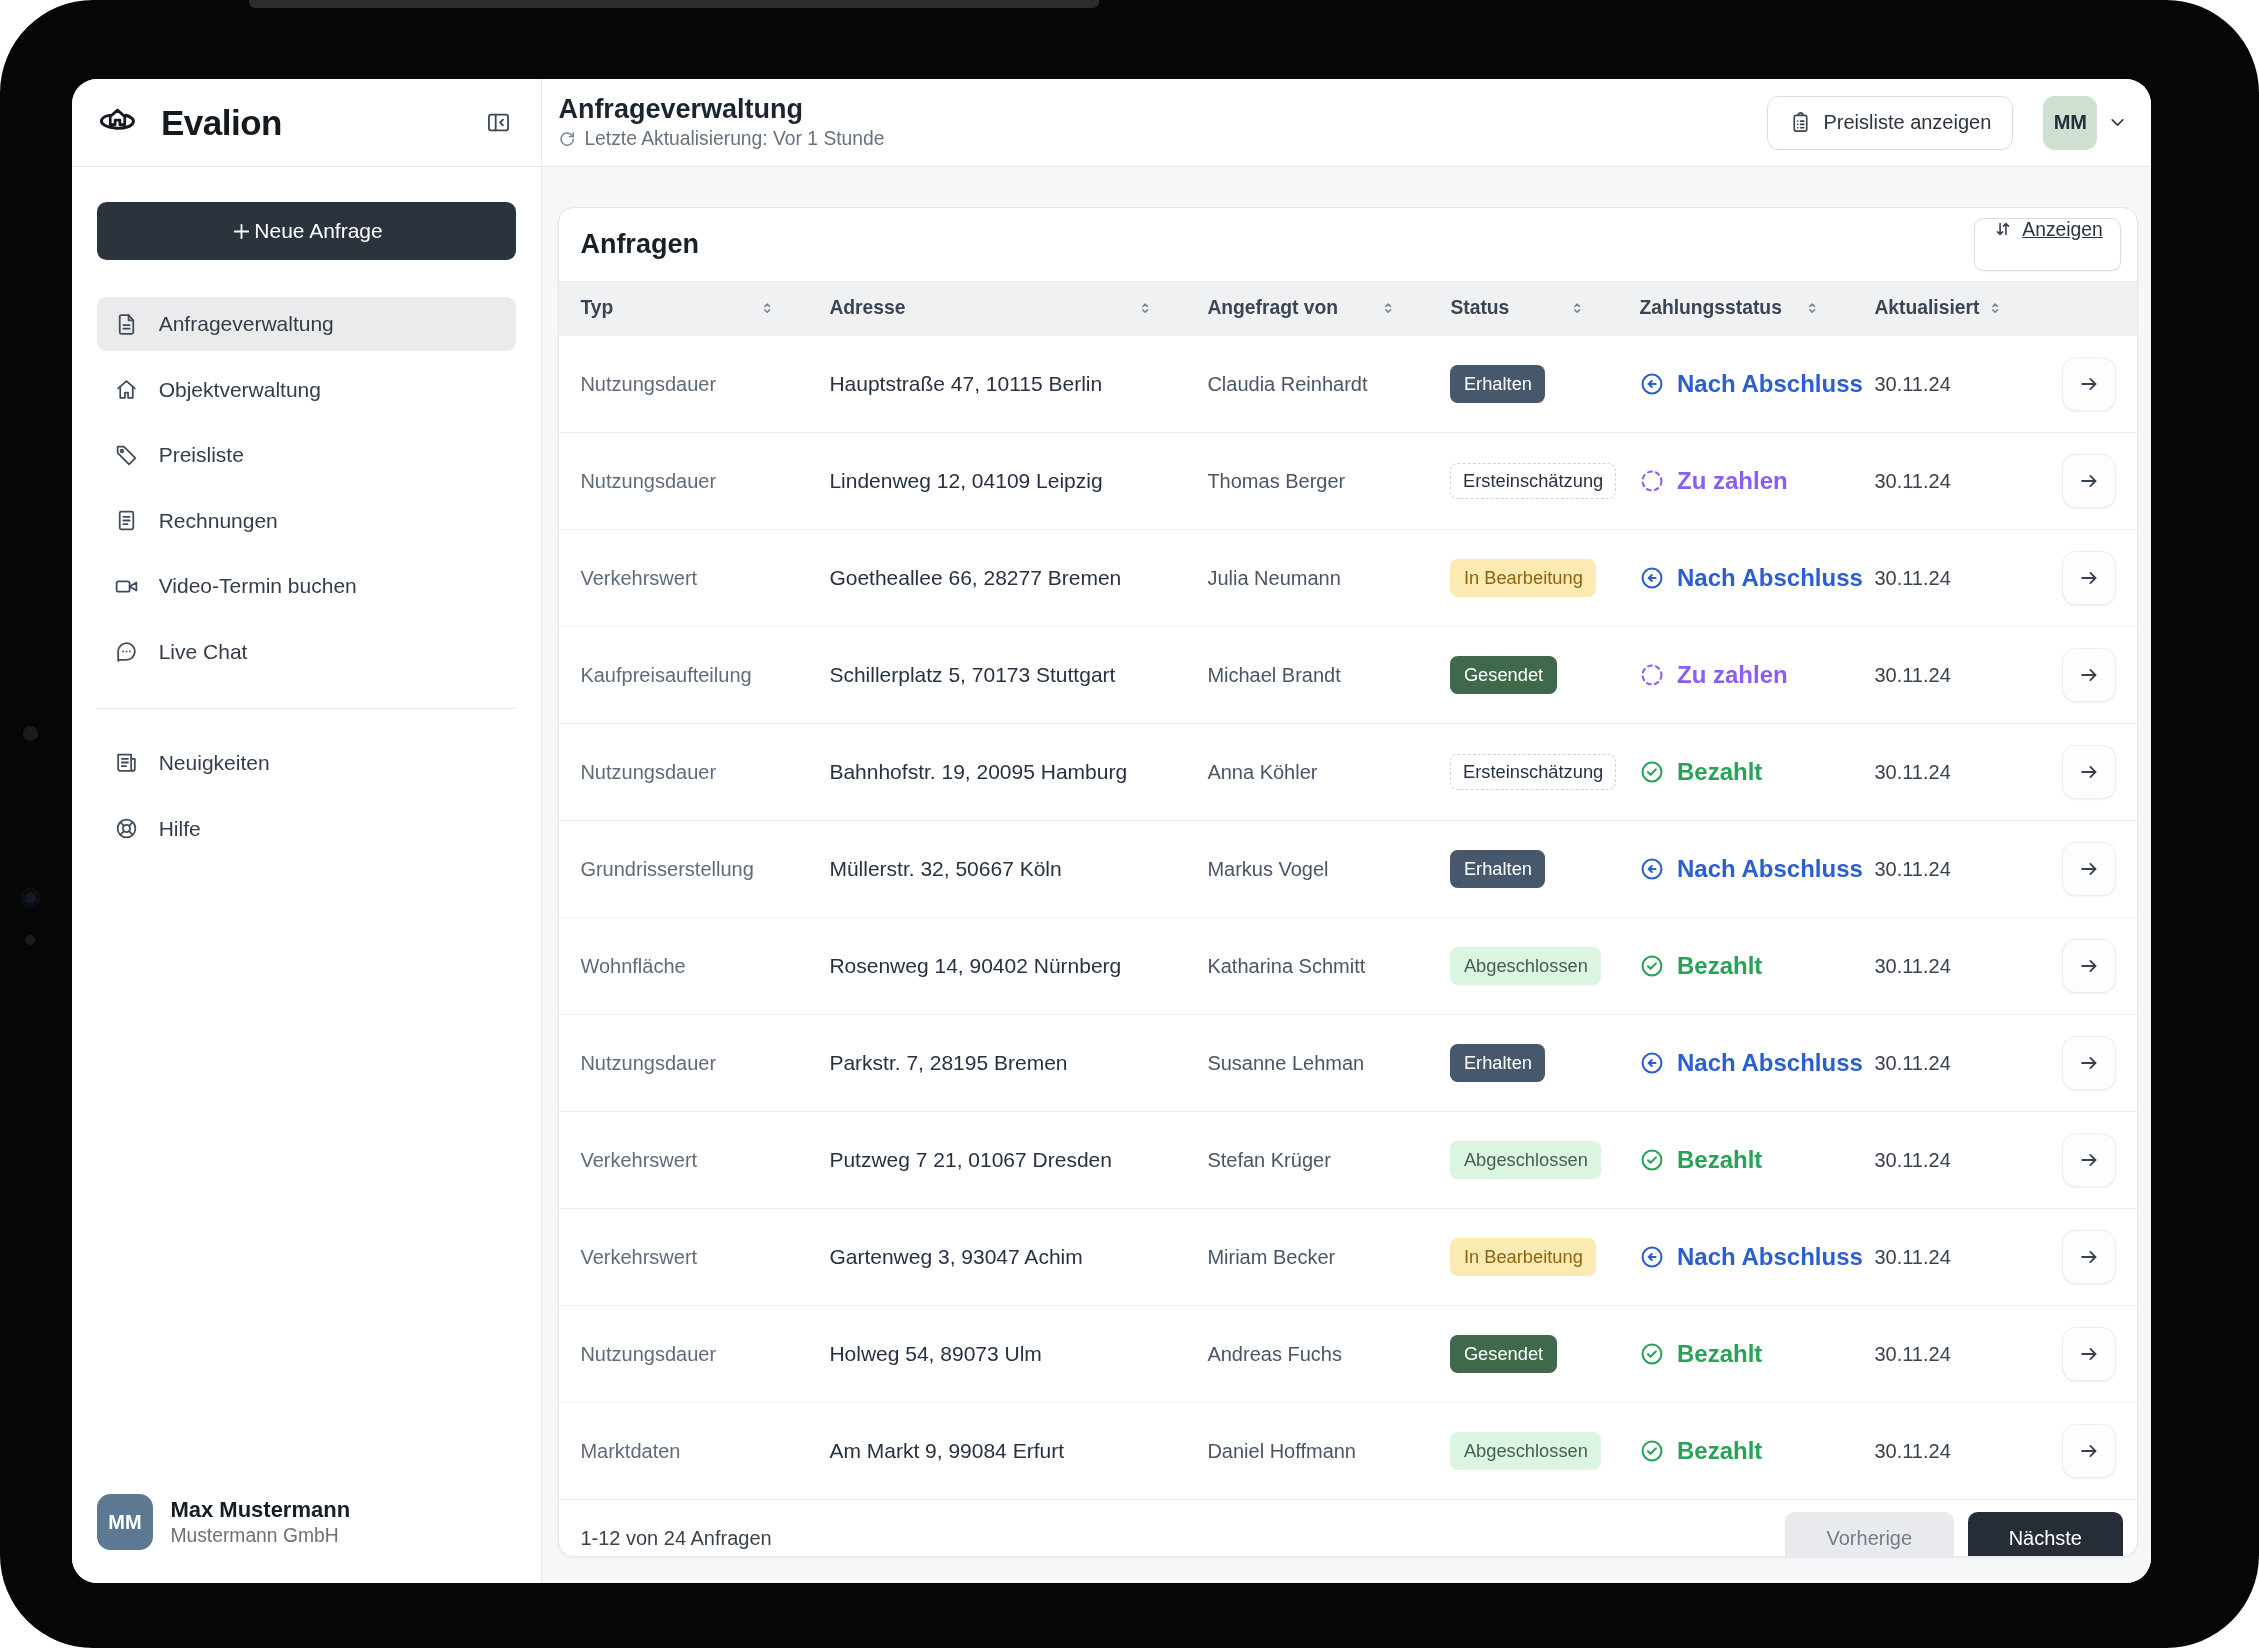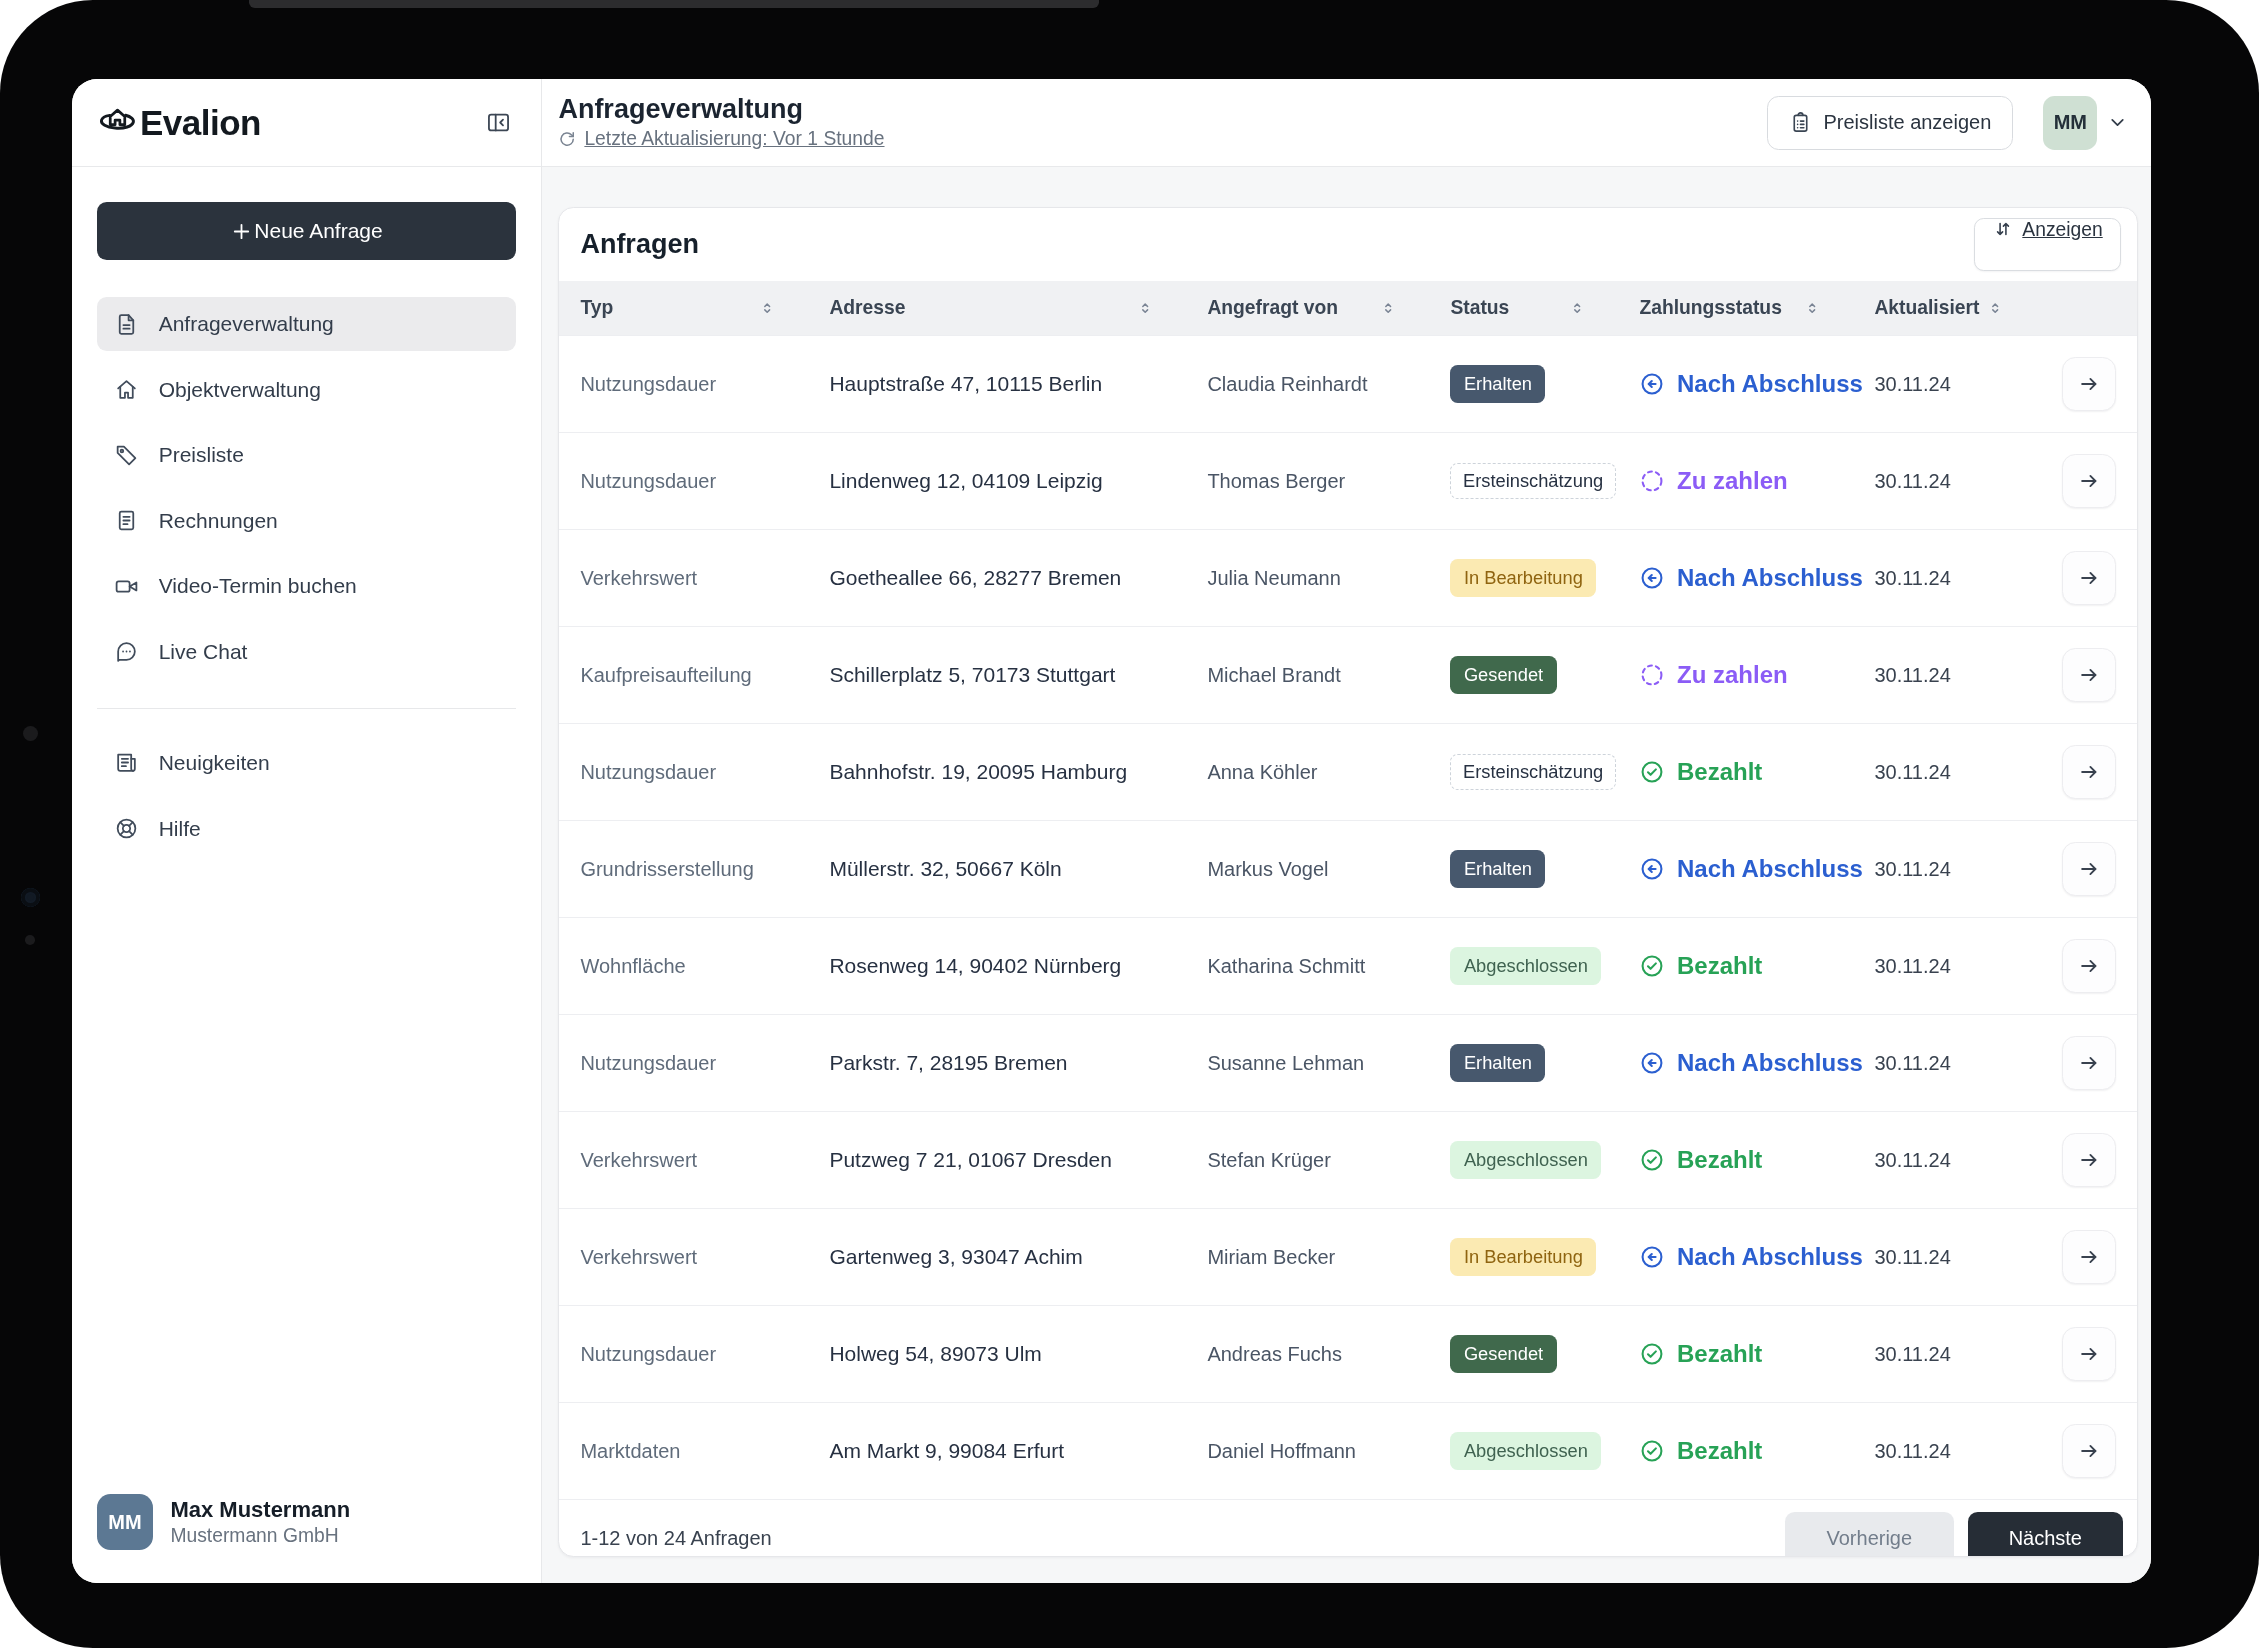--- a/index.html
+++ b/index.html
@@ -13,40 +13,40 @@
   .device-top-edge{position:absolute;left:249px;top:0;width:850px;height:7.7px;background:#2c2c2e;border-radius:0 0 5.8px 5.8px;}
   .bezel-dot{position:absolute;border-radius:50%;background:#1b1b1d;}
   .bezel-dot.d1{left:23px;top:726px;width:15.4px;height:15.4px;}
   .bezel-dot.d2{left:21px;top:888px;width:19.3px;height:19.3px;background:#121a24;box-shadow:inset 0 0 0 3.9px #0a0e13, inset 0 0 5.8px #27405c;}
   .bezel-dot.d3{left:25px;top:935px;width:9.7px;height:9.7px;}
   
   .app{position:absolute;left:72px;top:79px;width:2079px;height:1504px;background:#ffffff;border-radius:25px;overflow:hidden;display:flex;}
   
   .sidebar{width:469px;min-width:469px;background:#ffffff;border-right:1px solid #e7e8ea;display:flex;flex-direction:column;}
   .sidebar-head{height:87px;border-bottom:1px solid #e8e9eb;display:flex;align-items:center;justify-content:space-between;padding:0 25px 0 25px;}
-  .logo{display:flex;align-items:center;gap:2px;}
+  .logo{display:flex;align-items:center;gap:23px;}
   .logo-text{font-size:35px;font-weight:700;color:#13191f;letter-spacing:-0.5px;}
   .collapse-btn{background:none;border:none;cursor:pointer;color:#3c4654;display:flex;padding:3.9px;}
   .sidebar-body{flex:1;padding:35px 25px 0 25px;}
   .new-request{width:100%;height:58px;border:none;border-radius:9.7px;background:#2b333d;color:#fff;font-size:21px;font-weight:500;display:flex;align-items:center;justify-content:center;gap:1px;cursor:pointer;font-family:inherit;}
   .nav{margin-top:37px;display:flex;flex-direction:column;gap:11.6px;}
   .nav-item{display:flex;align-items:center;gap:19.3px;height:54px;padding:0 17.4px;border-radius:9.7px;color:#333d4b;font-size:21px;cursor:pointer;}
   .nav-item.active{background:#ebebed;font-weight:500;}
   .nav-icon{width:25px;height:25px;color:#414c5b;flex:0 0 25px;display:flex;}
   .nav-icon svg{width:25px;height:25px;}
   .nav-divider{border-top:1px solid #e7e8ea;margin:29px 0 27px 0;}
   .sidebar-user{display:flex;align-items:center;gap:17.4px;padding:23px 25px 33px 25px;}
   .user-avatar{width:56px;height:56px;border-radius:13.5px;background:#5c7893;color:#fff;font-size:20px;font-weight:600;display:flex;align-items:center;justify-content:center;}
   .user-name{font-size:22px;font-weight:700;color:#151d27;line-height:1.25;}
   .user-company{font-size:19.3px;color:#68727f;line-height:1.25;}
   
   .main{flex:1;display:flex;flex-direction:column;min-width:0;}
   .topbar{height:87px;min-height:87px;border-bottom:1px solid #e8e9eb;background:#fff;display:flex;align-items:center;justify-content:space-between;padding:0 23px 0 16.4px;}
   .page-title{font-size:27px;font-weight:650;color:#1b2430;margin:0 0 3.9px 0;line-height:1.1;}
-  .subtitle{display:flex;align-items:center;gap:7.7px;color:#68727f;font-size:19.3px;text-decoration:underline;}
+  .subtitle{display:flex;align-items:center;gap:7.7px;color:#68727f;font-size:19.3px;}
   .subtitle svg{width:18.3px;height:18.3px;color:#7a8492;}
   .topbar-right{display:flex;align-items:center;gap:30px;}
   .pricelist-btn{display:flex;align-items:center;gap:11.6px;height:54px;padding:0 21px;border:1px solid #d8dbdf;border-radius:11.6px;background:#fff;font-size:20px;color:#2b3440;cursor:pointer;font-family:inherit;}
   .pricelist-btn svg{width:23px;height:23px;color:#3a4553;}
   .avatar-menu{display:flex;align-items:center;gap:9.7px;cursor:pointer;background:none;border:none;padding:0;font-family:inherit;}
   .avatar-top{width:54px;height:54px;border-radius:11.6px;background:#cfe0d3;color:#243039;font-size:20px;font-weight:600;display:flex;align-items:center;justify-content:center;}
   .avatar-menu svg{width:21px;height:21px;color:#333d4a;}
   .content{flex:1;background:#f6f7f8;padding:40px 13.5px 26px 16.4px;display:flex;min-height:0;}
   .card{flex:1;background:#fff;border:1px solid #e6e7ea;border-radius:15.4px;box-shadow:0 1px 2.9px rgba(16,24,40,.05);display:flex;flex-direction:column;overflow:hidden;}
   .card-head{height:73px;min-height:73px;display:flex;align-items:center;justify-content:space-between;padding:0 15.4px 0 21px;}

